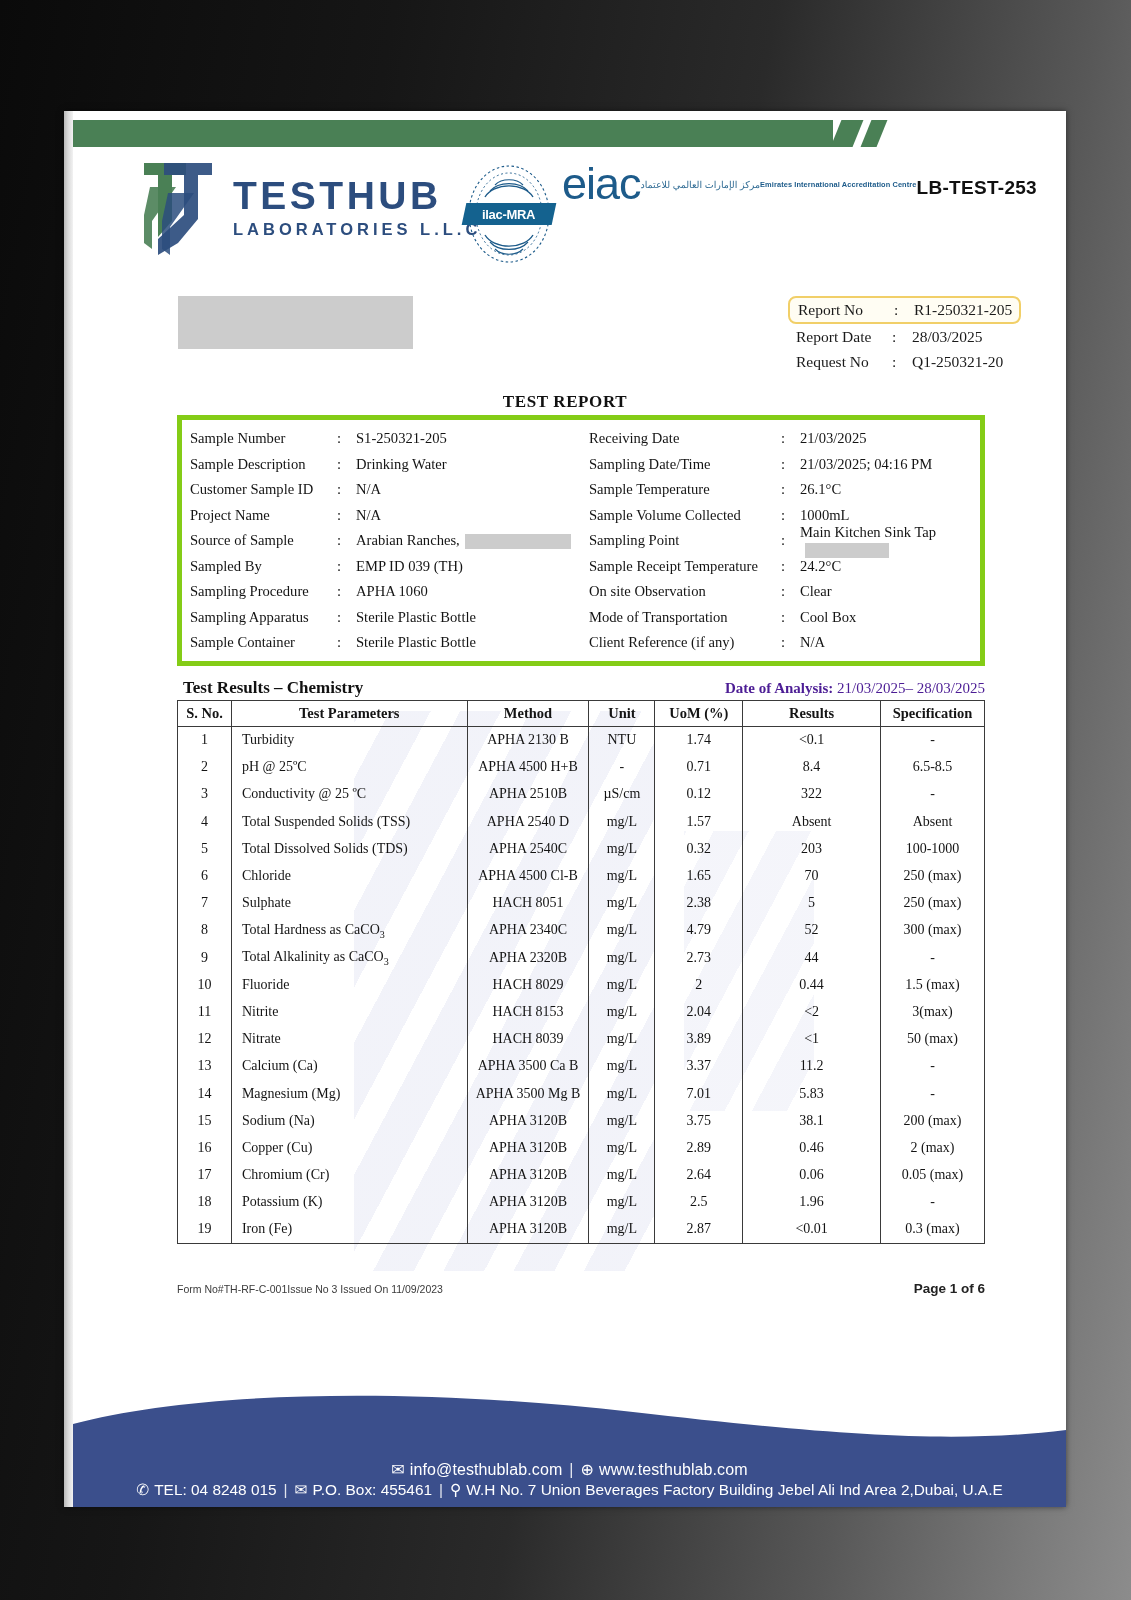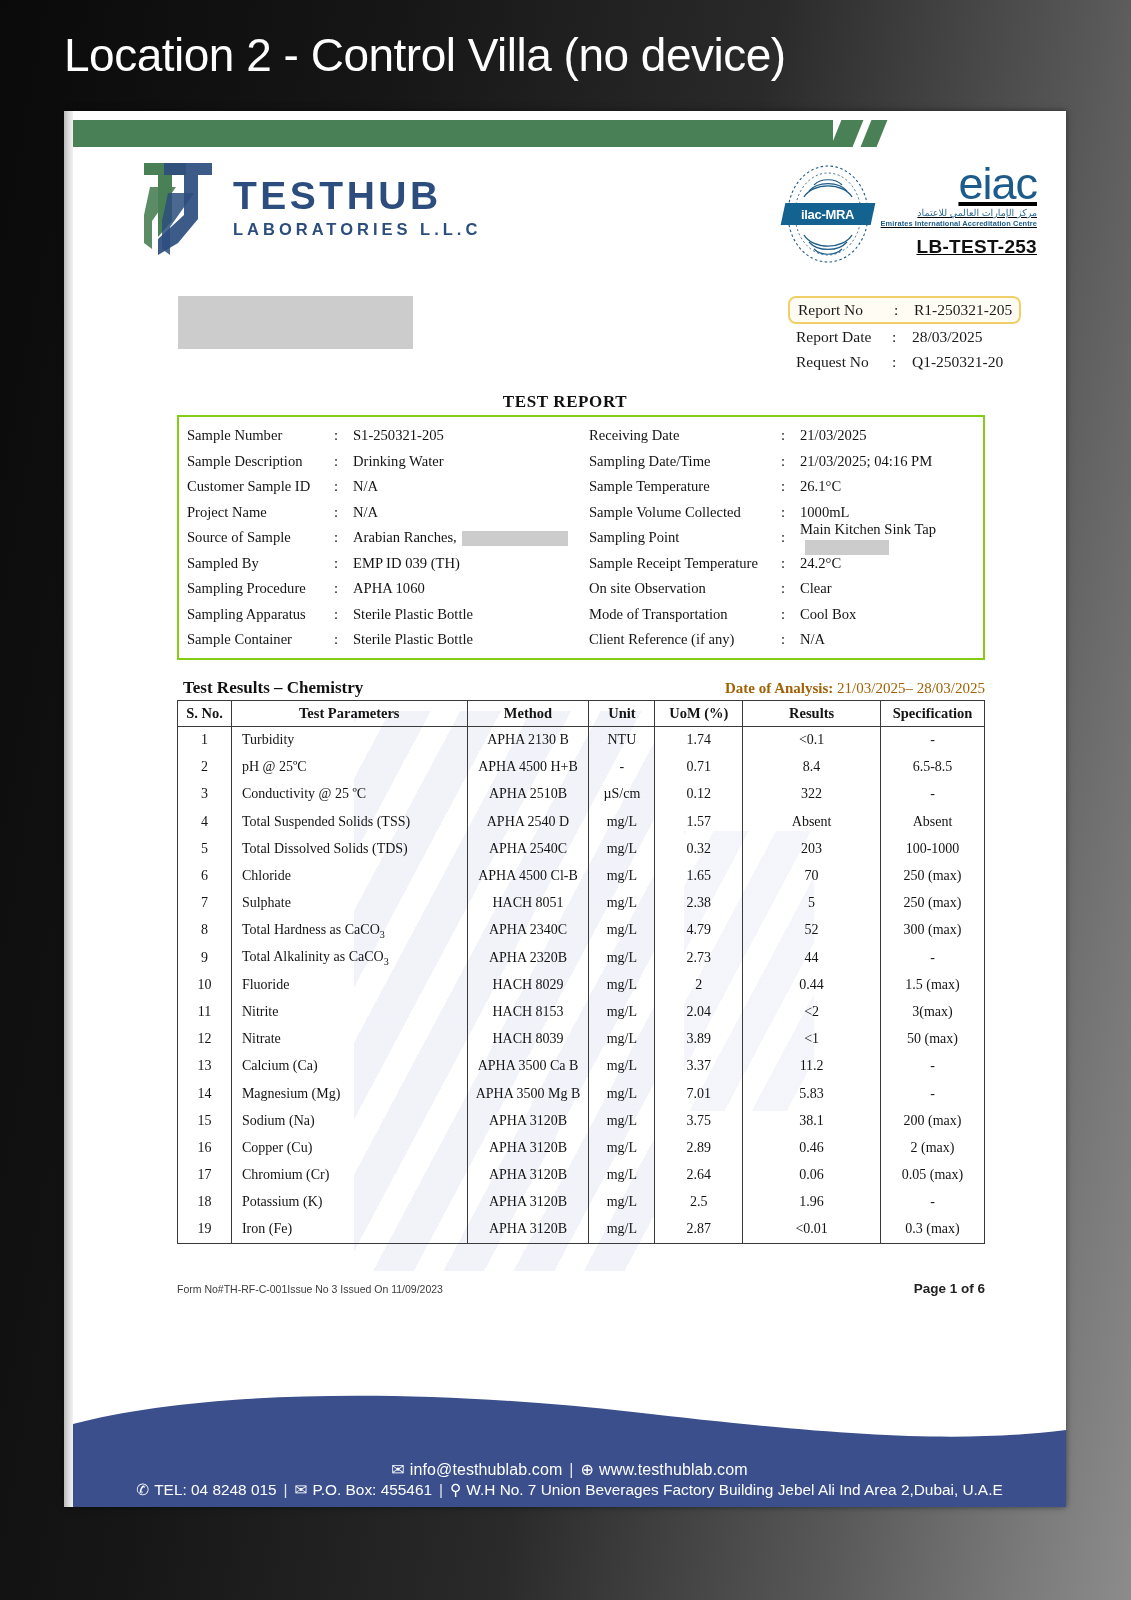--- a/index.html
+++ b/index.html
@@ -109,21 +109,21 @@
   .ilac { width: 92px; height: 102px; position: relative; }
   .ilac-band {
     position: absolute; left: 1px; top: 40px; width: 90px; height: 22px;
     background: #14628f; transform: skewX(-12deg);
     display: flex; align-items: center; justify-content: center;
   }
   .ilac-band span {
     font-family: "Liberation Sans", sans-serif; font-size: 13px; font-weight: 700;
     color: #fff; letter-spacing: -0.3px; transform: skewX(12deg);
   }
-  .eiac-wrap { display: flex; flex-direction: column; align-items: flex-end; text-decoration: underline; }
+  .eiac-wrap { display: flex; align-items: center; }
   .eiac-logo {
     font-family: "Liberation Sans", sans-serif;
     font-size: 45px; font-weight: 400; color: #1d5b8a; line-height: 0.95; letter-spacing: -1px;
   }
   .eiac-ar {
     font-family: "Liberation Sans", sans-serif; font-size: 9.5px; color: #2e6a93;
     margin-top: 1px; letter-spacing: 0.2px;
   }
   .eiac-en {
     font-family: "Liberation Sans", sans-serif; font-size: 7.4px; font-weight: 700; color: #1d5b8a;
@@ -151,39 +151,39 @@
 
   
   .test-report-head {
     position: absolute; left: 0; right: 0; top: 281px; text-align: center;
     font-size: 17px; font-weight: 700; letter-spacing: 0.6px; color: #111;
   }
 
   
   .info-table {
     position: absolute; left: 113px; top: 304px; width: 808px;
-    border: 2px solid #84cc16;
+    border: 5px solid #84cc16;
     display: flex;
   }
   .info-col { width: 50%; padding: 6px 0 5px 0; }
   .info-col.right { border-left: 0; }
   .info-row { display: flex; align-items: center; height: 25.5px; font-size: 14.6px; color: #141414; }
   .info-key { flex: none; padding-left: 8px; }
   .info-col.left .info-key { width: 155px; }
   .info-col.right .info-key { width: 200px; }
   .info-colon { width: 19px; flex: none; }
   .info-val { flex: 1; }
 
   
   .results-head {
     position: absolute; left: 113px; top: 567px; width: 808px;
     display: flex; justify-content: space-between; align-items: baseline;
   }
   .results-title { font-size: 17px; font-weight: 700; color: #111; padding-left: 6px; }
-  .results-doa { font-size: 15px; color: #a16207; }
+  .results-doa { font-size: 15px; color: #4c1d95; }
   .results-doa b { font-weight: 700; }
 
   
   .res-table {
     position: absolute; left: 113px; top: 589px; width: 808px;
     border-collapse: collapse; border: 1px solid #3a3a3a;
     font-size: 14px; color: #141414;
     background: transparent;
   }
   .res-table th, .res-table td {
@@ -230,21 +230,20 @@
     position: absolute; left: 64px; top: 1616px;
     font-family: "Liberation Sans", sans-serif;
     font-size: 17px; color: #ffffff;
   }
 </style>
 </head>
 <body>
 
 <div class="slide">
 
-  <div class="slide-title">Location 2 - Control Villa (no device)</div>
 
   <div class="page">
 
     <div class="page-spine"></div>
     <div class="watermark"></div>
     <div class="watermark2"></div>
 
     <div class="topbar"></div>
     <div class="topbar-slash1"></div>
     <div class="topbar-slash2"></div>

